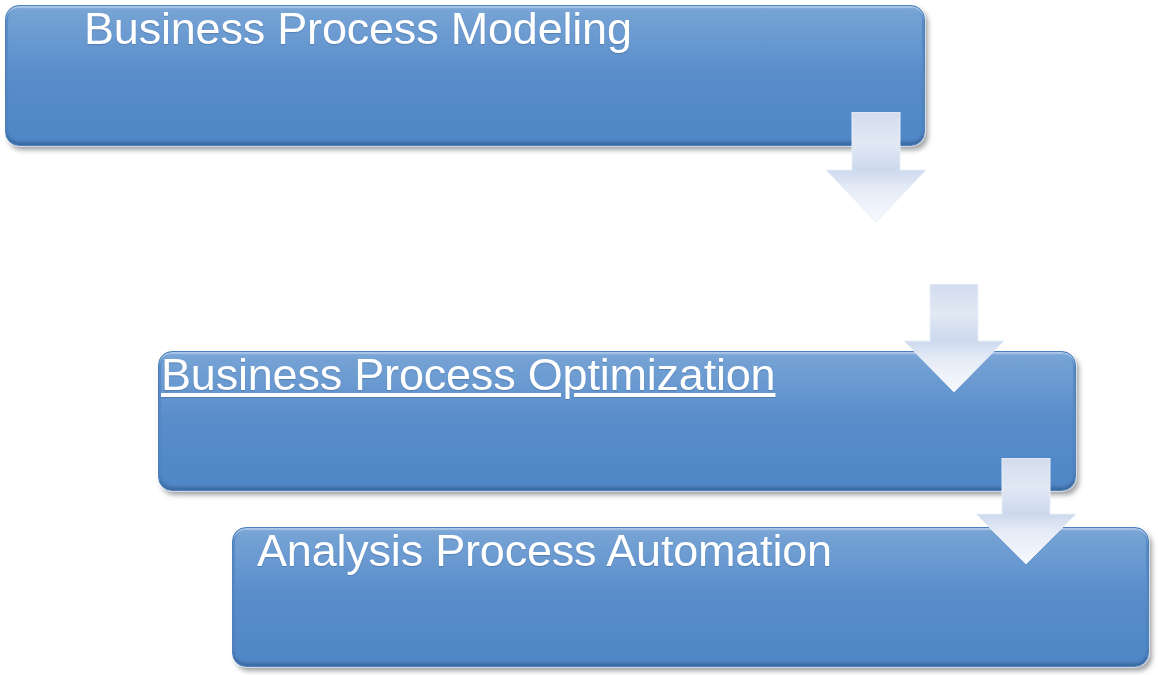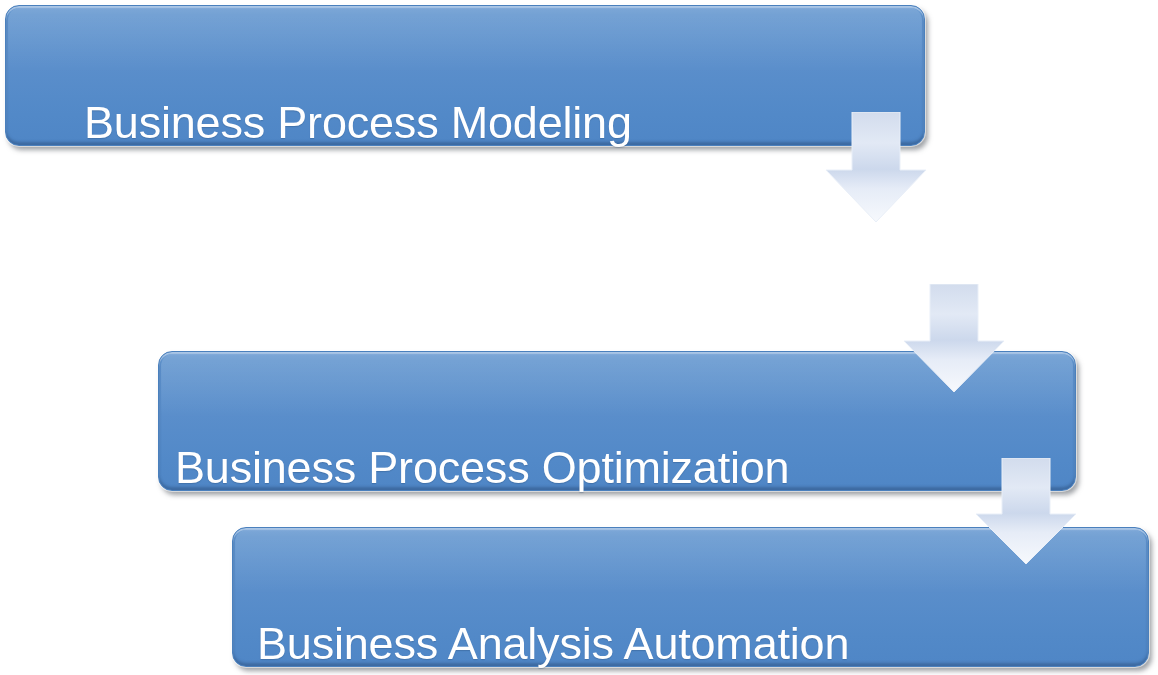--- a/index.html
+++ b/index.html
@@ -30,21 +30,21 @@
                 #5a8ecb 45%,
                 #5289c8 78%,
                 #4f86c6 100%);
     border: 1px solid #4a80bd;
     box-shadow:
        0 0 0 1px rgba(255,255,255,0.55),
        inset 0 2px 1px rgba(255,255,255,0.45),
        inset 0 -3px 3px rgba(38,72,115,0.45),
        3px 4px 5px rgba(80,86,92,0.55);
     display: flex;
-    align-items: flex-end;
+    align-items: flex-start;
     z-index: 1;
   }
   .step-box::after {
     content: "";
     position: absolute;
     left: 2px;
     right: 2px;
     top: 2px;
     height: 46%;
     border-radius: 12px 12px 6px 6px;
@@ -75,25 +75,25 @@
 <body style="background: rgb(255, 255, 255);">
 
 <div id="canvas">
 
   <div class="step-box" style="left: 5px; top: 5px; width: 920px; height: 141px;">
     <span class="step-label" style="margin-left: 78px;">Business Process Modeling</span>
   </div>
 
 
   <div class="step-box" style="left: 158px; top: 351px; width: 918px; height: 140px;">
-    <span class="step-label" style="margin-left: 16px;">Business Process Optimization</span>
+    <span class="step-label" style="margin-left: 2px; text-decoration: underline;">Business Process Optimization</span>
   </div>
 
   <div class="step-box" style="left: 232px; top: 527px; width: 917px; height: 140px;">
-    <span class="step-label" style="margin-left: 24px;">Business Analysis Automation</span>
+    <span class="step-label" style="margin-left: 24px;">Analysis Process Automation</span>
   </div>
 
   <div class="flow-arrow" style="left: 822px; top: 112px; width: 108px; height: 112px;">
     <svg viewBox="0 0 108 112" preserveAspectRatio="none">
       <defs>
         <linearGradient id="ag1" x1="0" y1="0" x2="0" y2="1">
           <stop offset="0%" stop-color="#d2dced"></stop>
           <stop offset="28%" stop-color="#e2e9f5"></stop>
           <stop offset="52%" stop-color="#ccd8ec"></stop>
           <stop offset="70%" stop-color="#e6ecf7"></stop>

